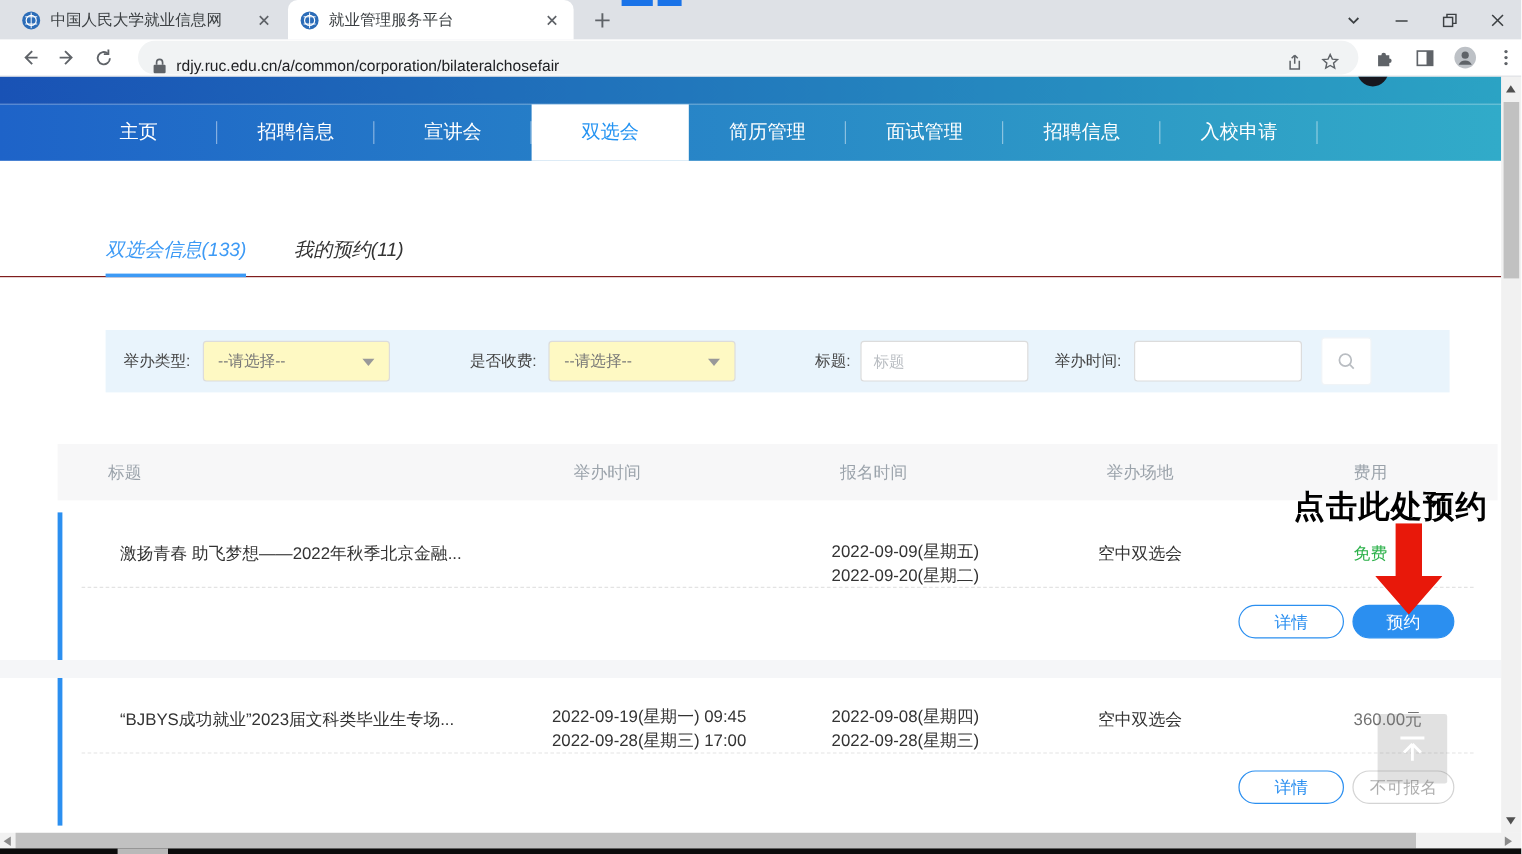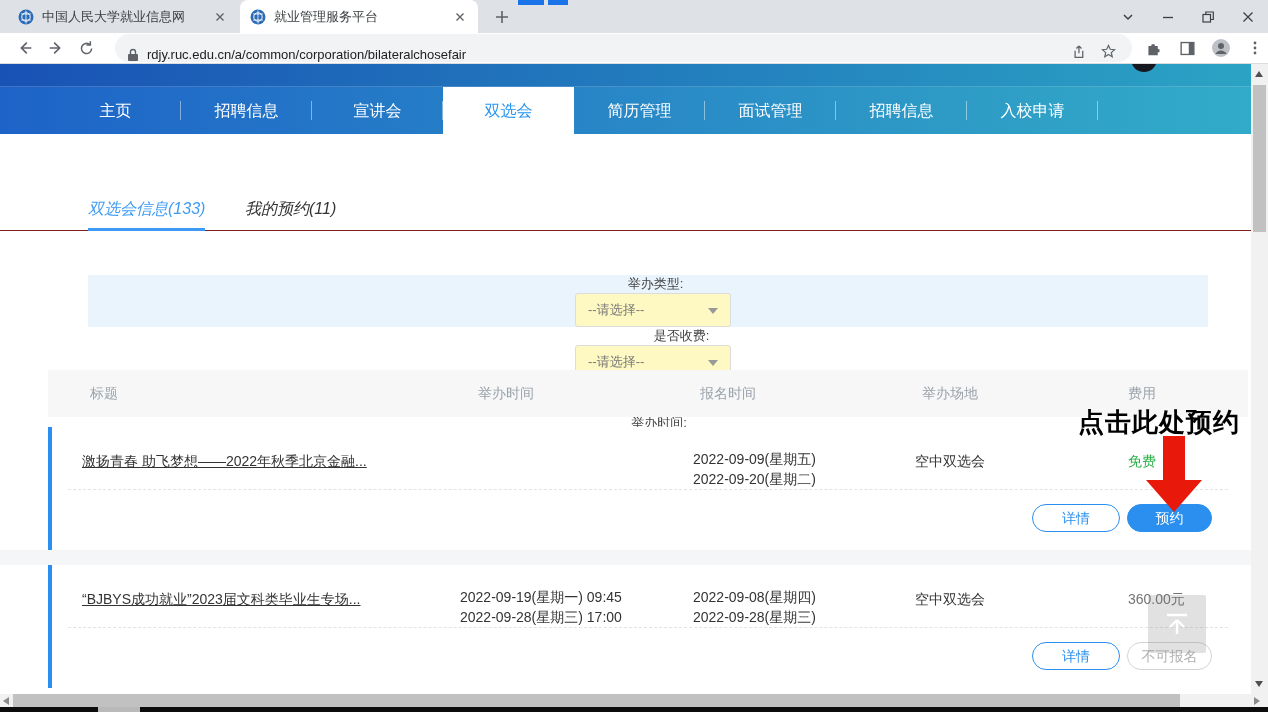--- a/index.html
+++ b/index.html
@@ -37,39 +37,39 @@
   .nav-item { width:131px; text-align:center; line-height:47px; font-size:16px; color:#fff; position:relative; cursor:pointer; }
   .nav-item::after { content:''; position:absolute; right:0; top:14px; height:19px; width:1px; background:rgba(255,255,255,.45); }
   .nav-item.active { background:#fff; color:#2493f2; }
   .nav-item.active::after { display:none; }
 
   .tabs-row { position:absolute; top:104px; left:0; width:1251px; height:63px; border-bottom:1px solid #7f1d1d; background:#fff;font-style:italic; }
   .view-tab { position:absolute; bottom:-1px; height:42px; line-height:40px; font-size:16px; cursor:pointer; }
   .view-tab.sel { left:88px; color:#3d9af5; border-bottom:3px solid #3d9af5; }
   .view-tab.unsel { left:245px; color:#333; }
 
-  .filter-bar { position:absolute; top:211px; left:88px; width:1120px; height:52px; background:#e9f4fc; display:flex; align-items:center;flex-direction:column; }
+  .filter-bar { position:absolute; top:211px; left:88px; width:1120px; height:52px; background:#e9f4fc; display:flex; align-items:center; }
   .f-label { font-size:13px; color:#444; white-space:nowrap; }
   .f-select { position:relative; width:156px; height:34px; background:#fef9c3; border:1px solid #dcdcdc; border-radius:3px; font-size:13px; color:#777; line-height:32px; padding-left:12px; cursor:pointer; }
   .f-select .caret { position:absolute; right:12px; top:14px; width:0; height:0; border-left:5px solid transparent; border-right:5px solid transparent; border-top:6px solid #999; }
   .f-input { width:140px; height:34px; background:#fff; border:1px solid #dcdcdc; border-radius:3px; font-size:13px; color:#333; padding:0 10px; outline:none; font-family:inherit; }
   .f-input::placeholder { color:#b9bdc2; }
   .search-btn { width:42px; height:40px; background:#fff; border:1px solid #f0f4f7; border-radius:3px; display:flex; align-items:center; justify-content:center; color:#b9bdc2; cursor:pointer; }
 
   .table-header { position:absolute; top:306px; left:48px; width:1200px; height:47px; background:#f7f7f8; }
   .th { position:absolute; line-height:47px; font-size:14px; color:#9ba3ab; }
   .th.c1{left:42px;} .th.c2{left:430px;} .th.c3{left:652px;} .th.c4{left:874px;} .th.c5{left:1080px;}
 
   .rows-gap { position:absolute; top:486px; left:0; width:1251px; height:15px; background:#f5f6f8; }
 
   .fair-row { position:absolute; left:48px; width:1200px; height:123px; background:#fff; border-left:4px solid #2b8ff0; }
   .fair-row.r1 { top:363px; }
   .fair-row.r2 { top:501px; }
   .cell { position:absolute; font-size:14px; color:#333; line-height:20px; }
-  .cell.title { left:30px; top:24px; width:362px; white-space:nowrap; overflow:hidden;text-decoration:underline; }
+  .cell.title { left:48px; top:24px; width:362px; white-space:nowrap; overflow:hidden; }
   .cell.hold { left:408px; top:22px; }
   .cell.signup { left:641px; top:22px; }
   .cell.venue { left:863px; top:24px; }
   .cell.fee { left:1076px; top:24px; z-index:3; }
   .dashed { position:absolute; top:62px; left:16px; right:20px; border-top:1px dashed #e3e3e3; }
   .btn { position:absolute; top:77px; height:28px; border-radius:15px; font-size:14px; line-height:26px; text-align:center; cursor:pointer; background:#fff; }
   .btn.detail { left:980px; width:88px; border:1px solid #2b8ff0; color:#2b8ff0; }
   .btn.primary { left:1075px; width:85px; border:1px solid #2b8ff0; background:#2b8ff0; color:#fff; }
   .btn.disabled { left:1075px; width:85px; border:1px solid #d4d4d4; color:#b0b0b0; cursor:default; }
 

